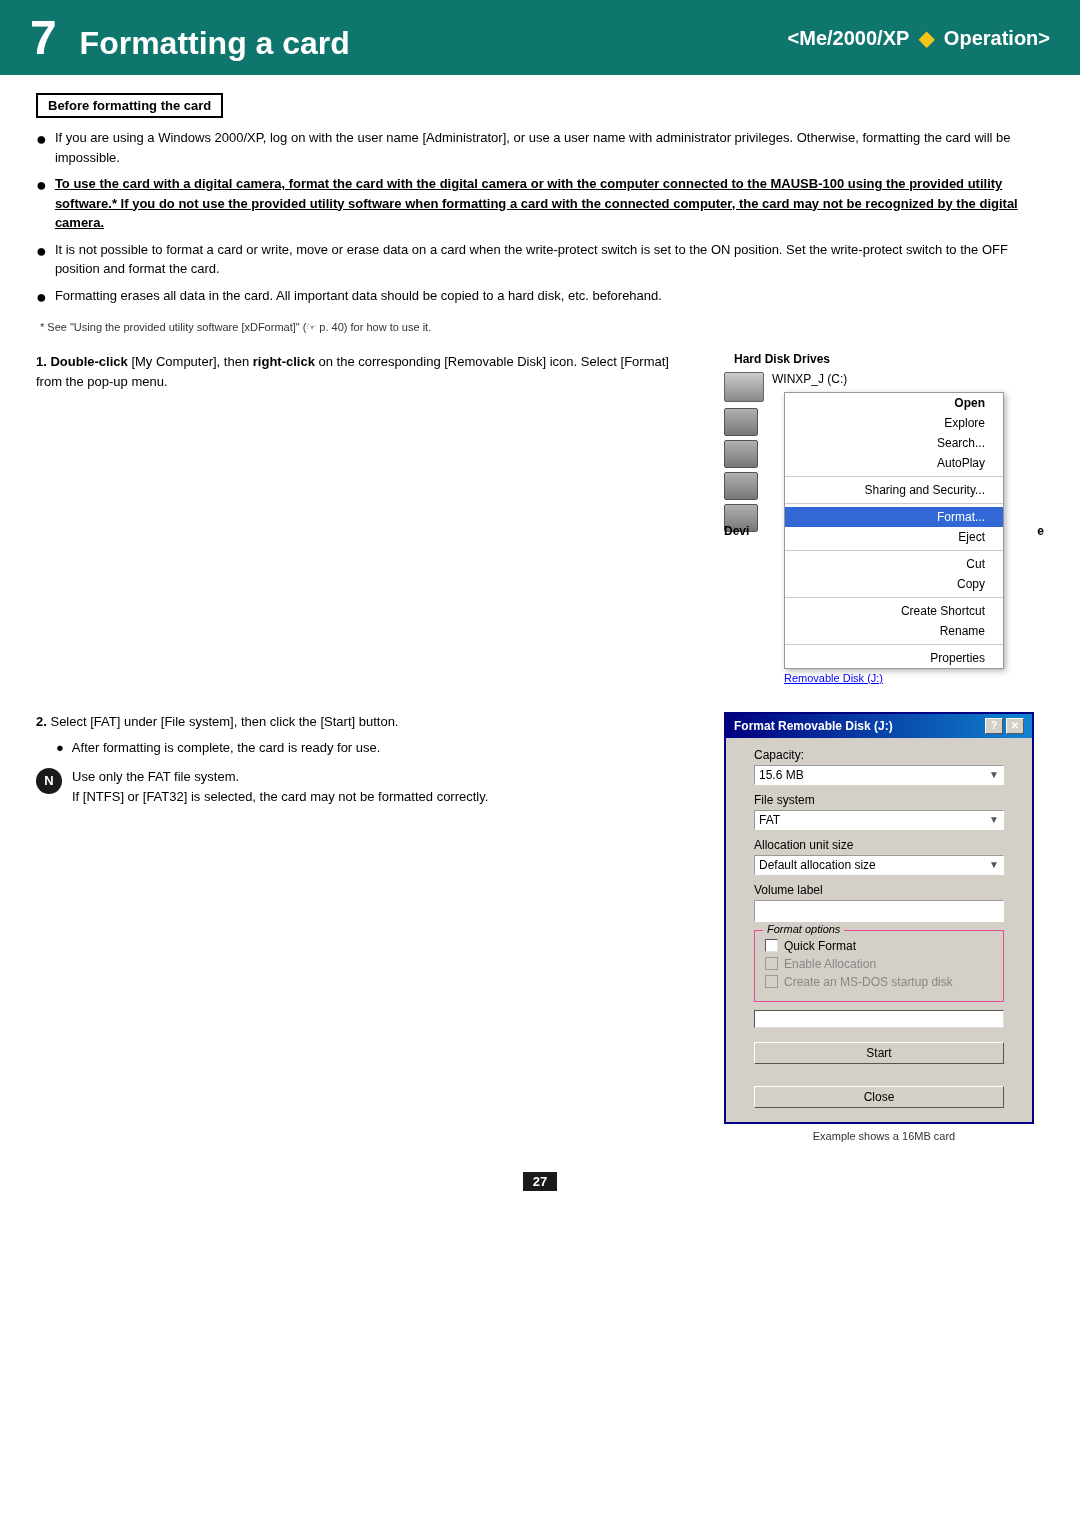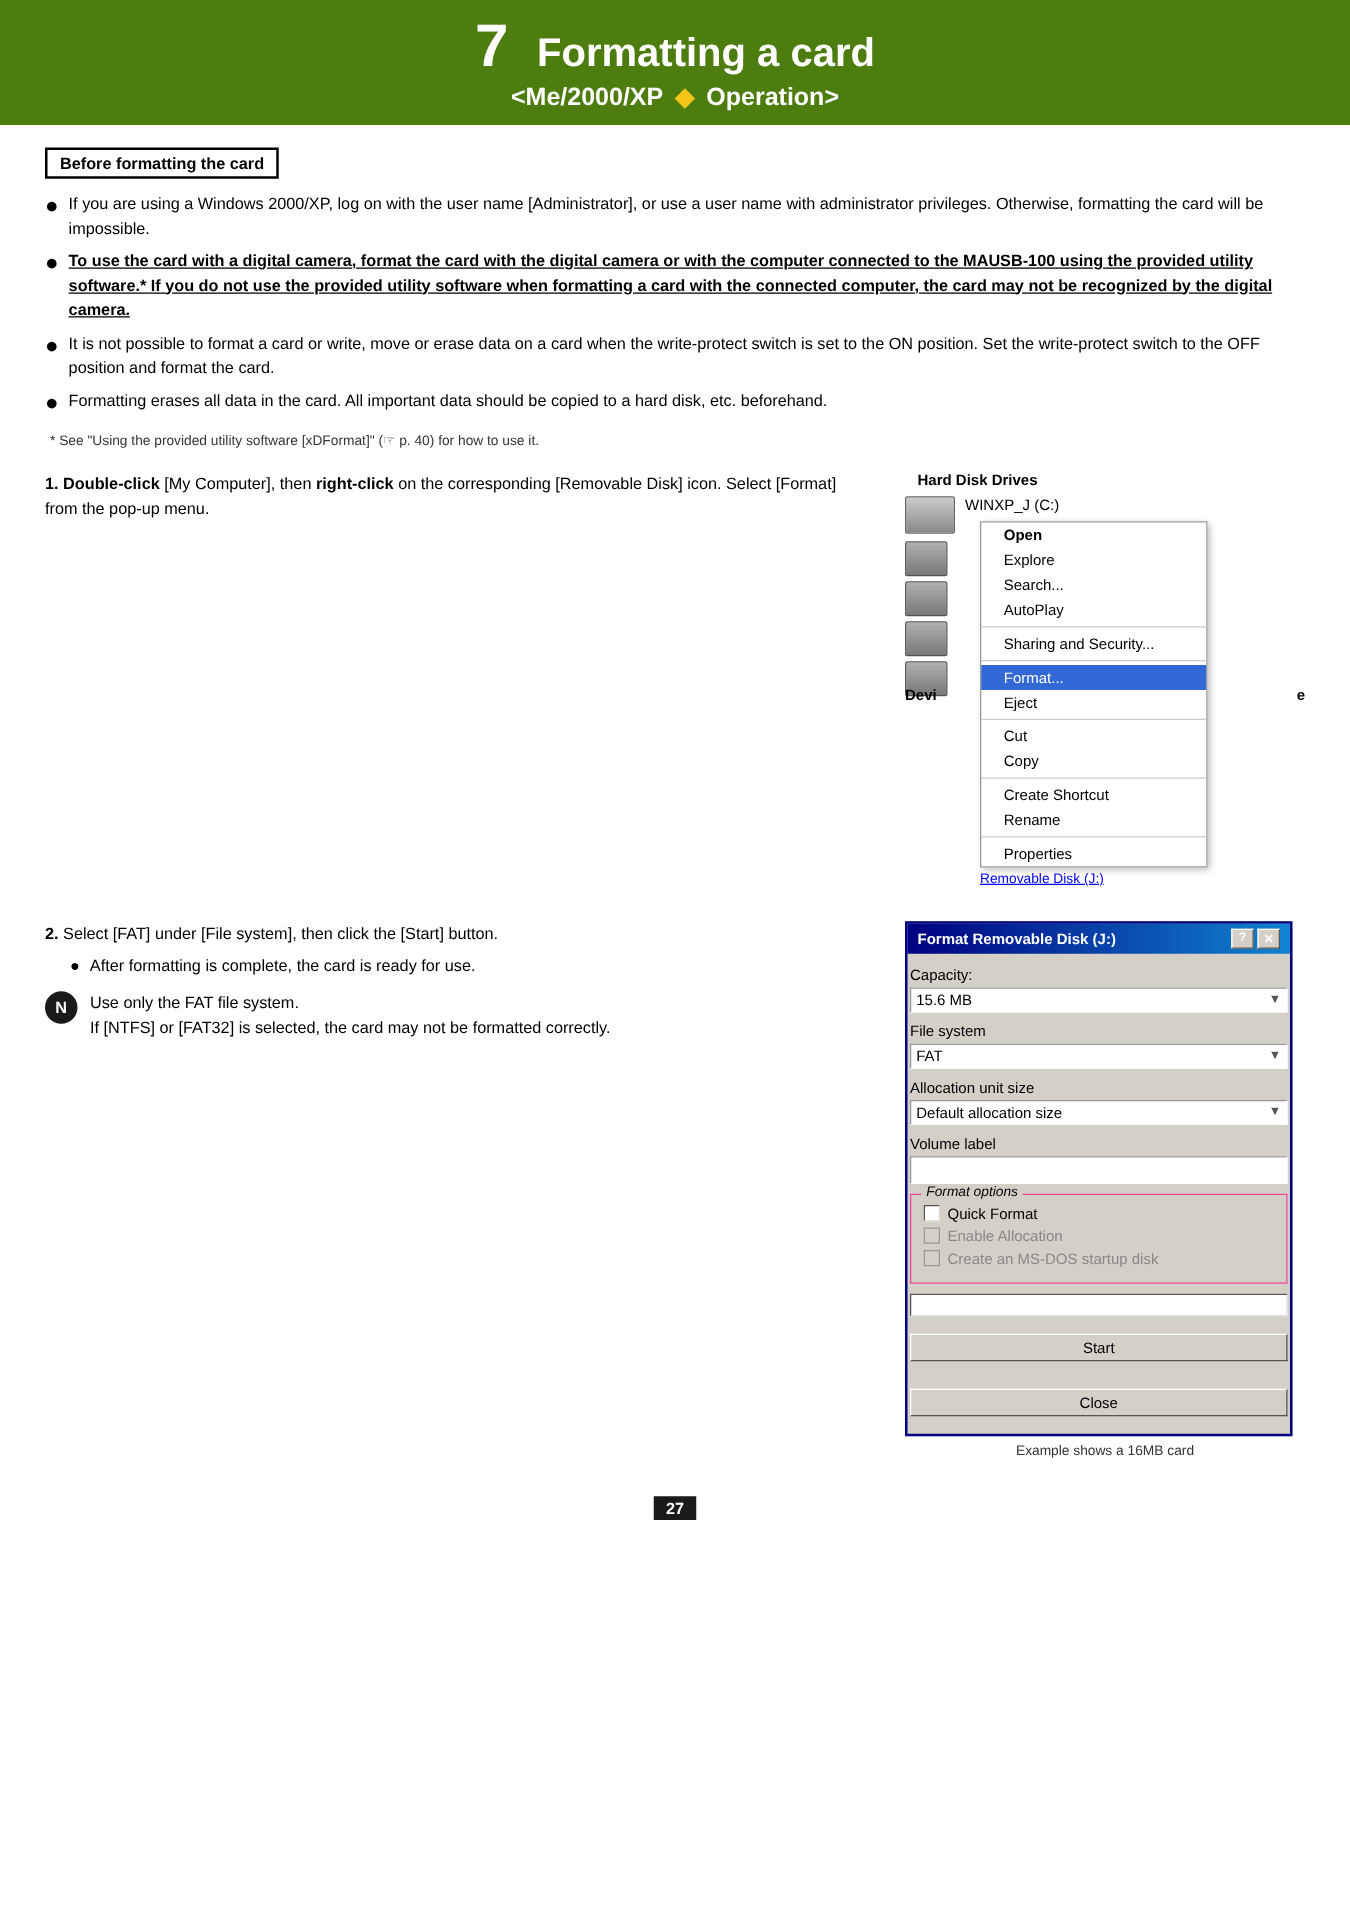--- a/index.html
+++ b/index.html
@@ -8,28 +8,27 @@
       font-size: 13px;
       background: #fff;
       color: #000;
       width: 1080px;
       min-height: 1528px;
       padding: 0;
     }
 
     
     .page-header {
-      background: #4d7c0f;
+      background: #0f766e;
       color: #fff;
       display: flex;
       align-items: center;
       justify-content: space-between;
       padding: 10px 30px;
       margin-bottom: 18px;
-      flex-direction: column;
     }
     .page-header-left {
       font-size: 32px;
       font-weight: bold;
       color: #fff;
     }
     .page-header-left .chapter-num {
       font-size: 48px;
       font-weight: bold;
       margin-right: 14px;
@@ -119,26 +118,27 @@
       font-size: 12px;
       margin-bottom: 6px;
       margin-left: 10px;
     }
 
     
     .context-menu {
       background: #fff;
       border: 1px solid #999;
       box-shadow: 2px 2px 6px rgba(0,0,0,0.3);
-      width: 182px;
+      width: 220px;
       font-size: 12px;
       position: absolute;
       top: 20px;
       left: 60px;
       z-index: 10;
+      text-align: right;
     }
     .context-menu-item {
       padding: 3px 18px;
       cursor: pointer;
       white-space: nowrap;
     }
     .context-menu-item.highlighted {
       background: #3168d5;
       color: #fff;
     }
@@ -216,21 +216,21 @@
       border-right-color: #555;
       border-bottom-color: #555;
       font-size: 10px;
       display: flex;
       align-items: center;
       justify-content: center;
       cursor: pointer;
       font-weight: bold;
     }
     .format-dialog-body {
-      padding: 10px 2px;
+      padding: 10px 28px;
     }
     .dialog-label {
       font-size: 12px;
       margin-bottom: 3px;
       margin-top: 8px;
       color: #000;
     }
     .dialog-label:first-child {
       margin-top: 0;
     }

